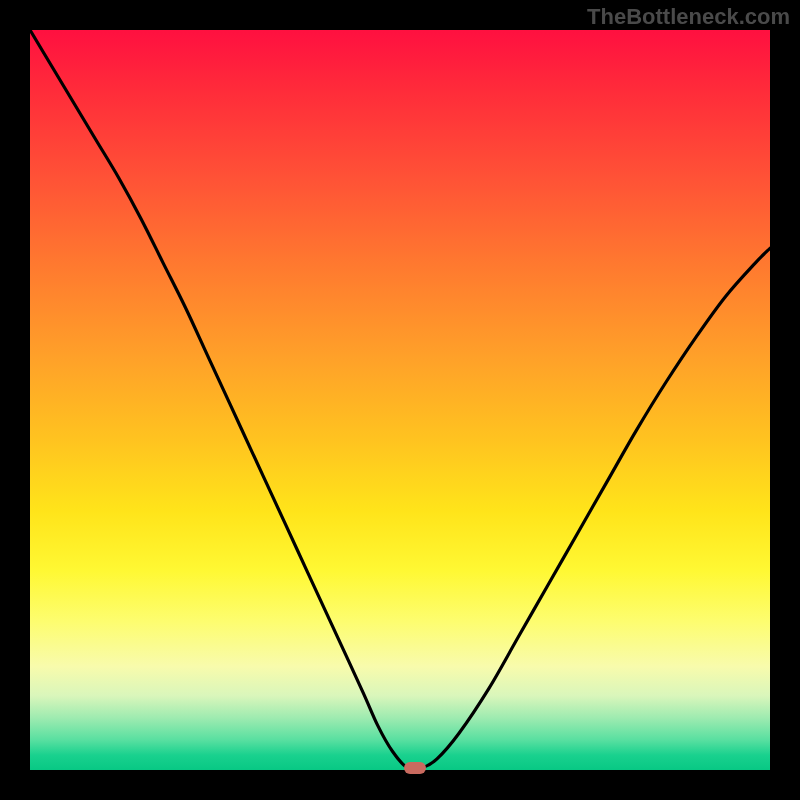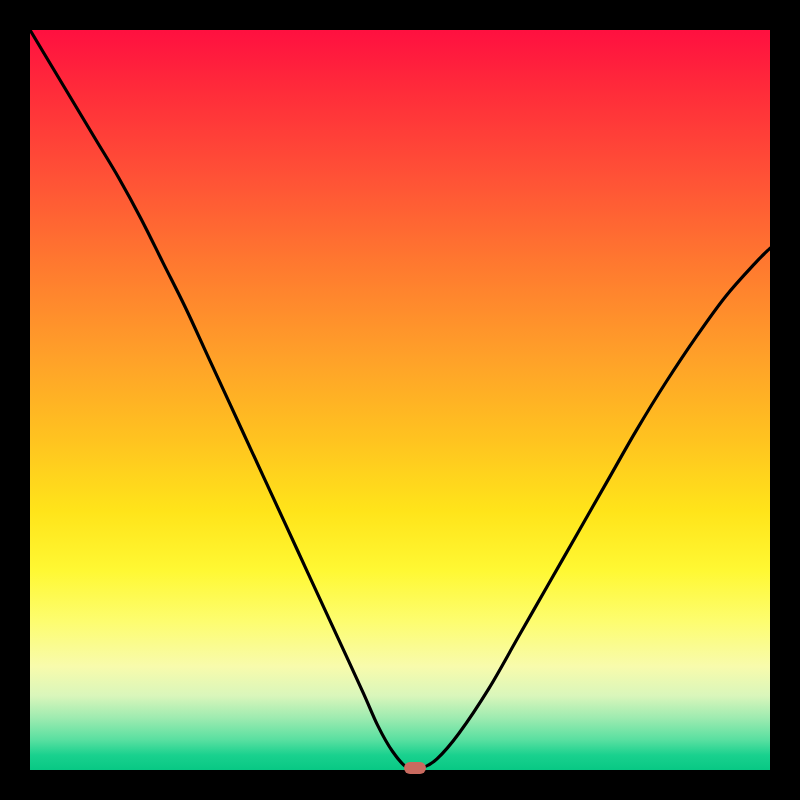--- a/index.html
+++ b/index.html
@@ -73,20 +73,21 @@
     border-radius: 6px;
     background: #c96a5f;
     transform: translate(-50%, -50%);
     z-index: 4;
   }
 </style>
 </head>
 <body>
 
 <div class="frame">
+  <div class="watermark">TheBottleneck.com</div>
 
   <div class="plot">
     <div class="gradient"></div>
 
     <svg class="curve-svg" viewBox="0 0 740 740" preserveAspectRatio="none">
       <path fill="none" stroke="#000" stroke-width="3.2" stroke-linecap="round" d="M 0.0 0.0 C 3.7 6.2, 14.8 24.7, 22.2 37.0 C 29.6 49.3, 37.0 61.7, 44.4 74.0 C 51.8 86.3, 59.2 98.7, 66.6 111.0 C 74.0 123.3, 81.4 135.0, 88.8 148.0 C 96.2 161.0, 103.6 174.5, 111.0 188.7 C 118.4 202.9, 125.8 218.3, 133.2 233.1 C 140.6 247.9, 148.0 262.1, 155.4 277.5 C 162.8 292.9, 170.2 309.6, 177.6 325.6 C 185.0 341.6, 192.4 357.7, 199.8 373.7 C 207.2 389.7, 214.6 405.8, 222.0 421.8 C 229.4 437.8, 236.8 453.9, 244.2 469.9 C 251.6 485.9, 259.0 502.0, 266.4 518.0 C 273.8 534.0, 281.2 550.1, 288.6 566.1 C 296.0 582.1, 303.4 598.2, 310.8 614.2 C 318.2 630.2, 326.8 648.7, 333.0 662.3 C 339.2 675.9, 342.9 685.7, 347.8 695.6 C 352.7 705.5, 357.7 714.5, 362.6 721.5 C 367.5 728.5, 372.5 735.1, 377.4 737.8 C 382.3 740.5, 387.3 739.3, 392.2 737.8 C 397.1 736.3, 400.8 734.7, 407.0 728.9 C 413.2 723.1, 420.6 714.7, 429.2 703.0 C 437.8 691.3, 448.9 674.6, 458.8 658.6 C 468.7 642.6, 478.5 624.1, 488.4 606.8 C 498.3 589.5, 508.1 572.3, 518.0 555.0 C 527.9 537.7, 537.7 520.5, 547.6 503.2 C 557.5 485.9, 567.3 468.7, 577.2 451.4 C 587.1 434.1, 596.9 416.2, 606.8 399.6 C 616.7 382.9, 626.5 366.9, 636.4 351.5 C 646.3 336.1, 656.1 321.3, 666.0 307.1 C 675.9 292.9, 685.7 278.7, 695.6 266.4 C 705.5 254.1, 717.8 241.1, 725.2 233.1 C 732.6 225.1, 737.5 220.8, 740.0 218.3" id="curvePath"></path>
     </svg>
 
     <div class="marker" id="marker" style="left: 384.8px; top: 737.78px;"></div>
   </div>

